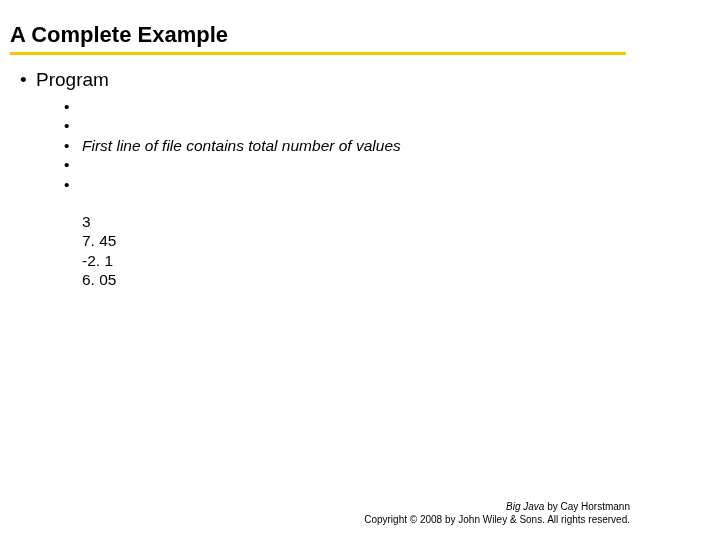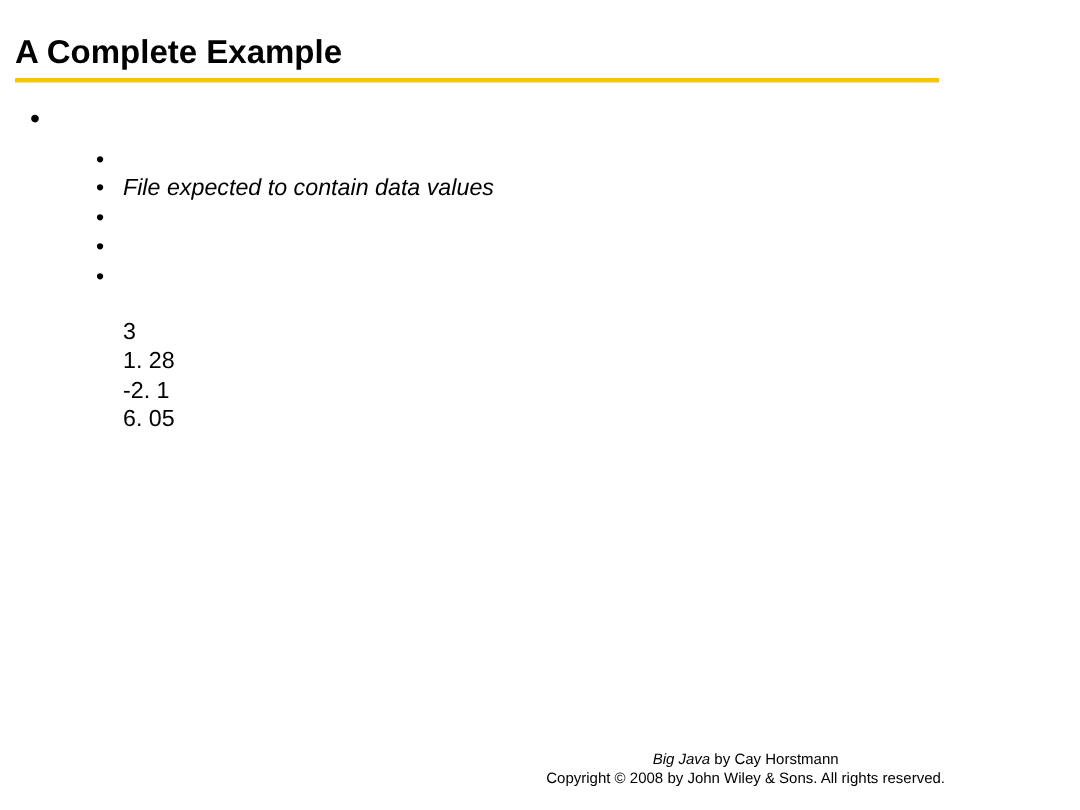--- a/index.html
+++ b/index.html
@@ -62,65 +62,66 @@
     margin: 18px 0 0 72px;
     font-size: 15.5px;
     line-height: 1.25;
     font-style: normal;
     font-family: Arial, Helvetica, sans-serif;
   }
   .footer {
     position: absolute;
     bottom: 14px;
     right: 6px;
-    text-align: center;
+    text-align: right;
     font-size: 10px;
     line-height: 1.25;
   }
   .footer .book {
     font-style: italic;
   }
 </style>
 </head>
 <body>
 
 <div class="slide">
 
   <div class="title-block">
     <div class="title">A Complete Example</div>
     <hr class="title-rule">
   </div>
 
   <div class="content">
     <div class="top-bullet">
       <span class="dot">•</span>
+      <span>Program</span>
     </div>
 
     <div class="sub-list">
       <div class="sub-item">
         <span class="dot">•</span>
       </div>
       <div class="sub-item">
         <span class="dot">•</span>
-        <span>File expected to contain data values</span>
       </div>
       <div class="sub-item">
         <span class="dot">•</span>
+        <span>First line of file contains total number of values</span>
       </div>
       <div class="sub-item">
         <span class="dot">•</span>
       </div>
       <div class="sub-item">
         <span class="dot">•</span>
       </div>
     </div>
 
     <div class="code-block">
       <div>3</div>
-      <div>1. 28</div>
+      <div>7. 45</div>
       <div>-2. 1</div>
       <div>6. 05</div>
     </div>
   </div>
 
   <div class="footer">
     <div>
       <span class="book">Big Java</span><span> by Cay Horstmann</span>
     </div>
     <div>Copyright © 2008 by John Wiley &amp; Sons. All rights reserved.</div>

